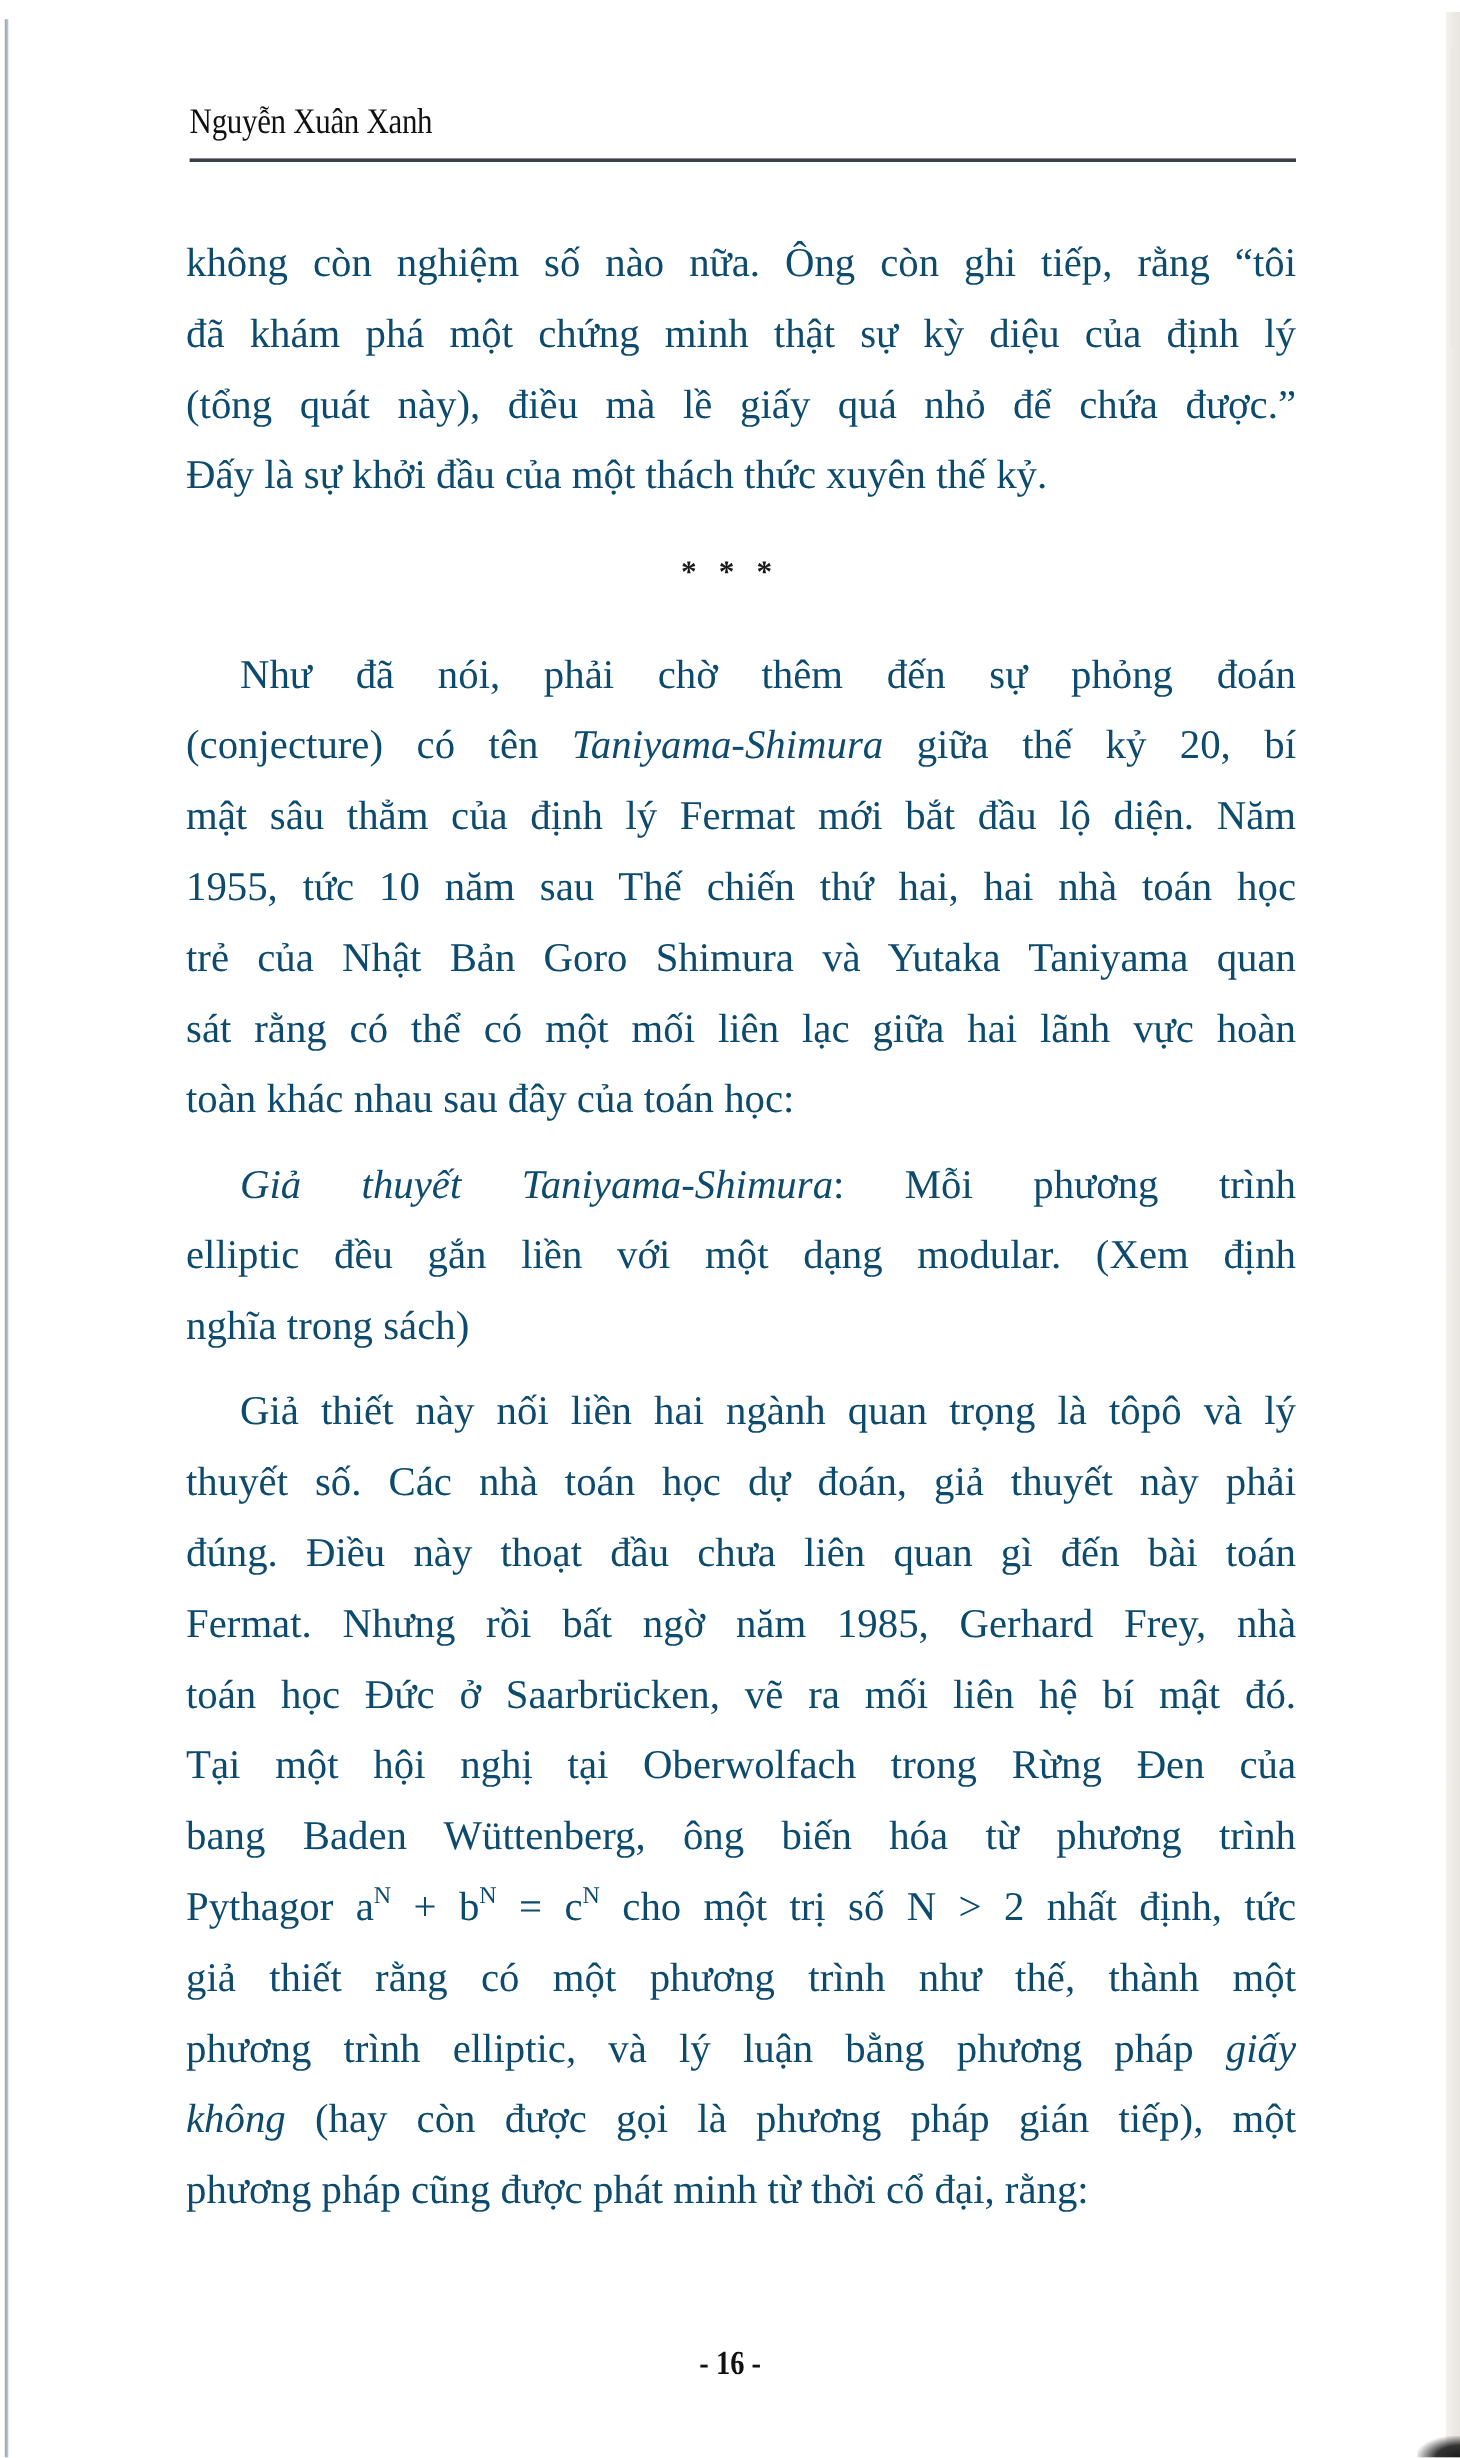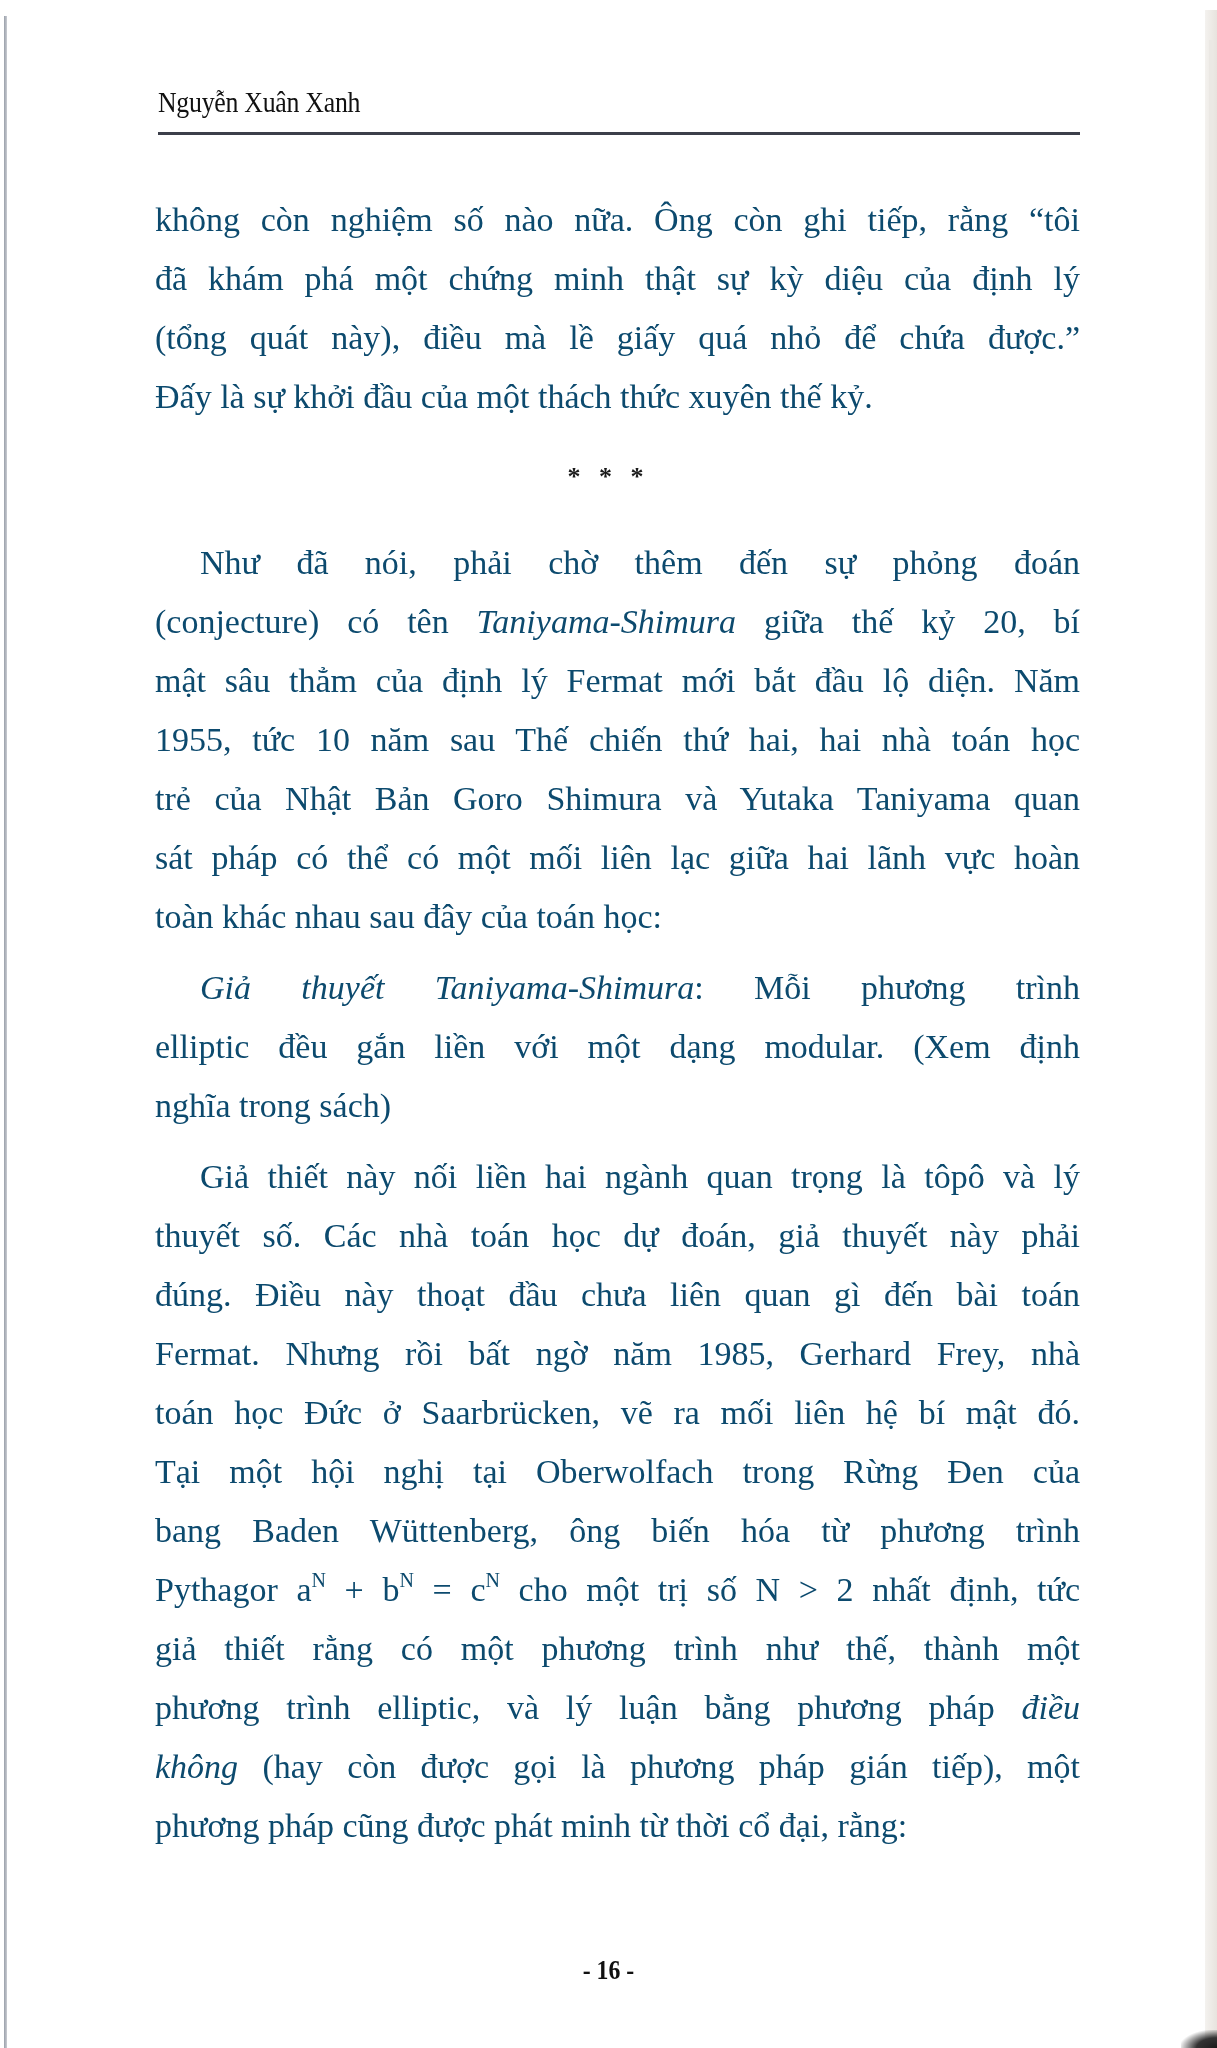--- a/index.html
+++ b/index.html
@@ -74,33 +74,33 @@
 <div class="line" style="top:316px">(tổng quát này), điều mà lề giấy quá nhỏ để chứa được.”</div>
 <div class="line last" style="top:375px">Đấy là sự khởi đầu của một thách thức xuyên thế kỷ.</div>
 
 <div class="stars">* * *</div>
 
 <div class="line indent" style="top:541px">Như đã nói, phải chờ thêm đến sự phỏng đoán</div>
 <div class="line" style="top:600px"><span>(conjecture) có tên </span><i>Taniyama-Shimura</i><span> giữa thế kỷ 20, bí</span></div>
 <div class="line" style="top:659px">mật sâu thẳm của định lý Fermat mới bắt đầu lộ diện. Năm</div>
 <div class="line" style="top:718px">1955, tức 10 năm sau Thế chiến thứ hai, hai nhà toán học</div>
 <div class="line" style="top:777px">trẻ của Nhật Bản Goro Shimura và Yutaka Taniyama quan</div>
-<div class="line" style="top:836px">sát pháp có thể có một mối liên lạc giữa hai lãnh vực hoàn</div>
+<div class="line" style="top:836px">sát rằng có thể có một mối liên lạc giữa hai lãnh vực hoàn</div>
 <div class="line last" style="top:895px">toàn khác nhau sau đây của toán học:</div>
 
 <div class="line indent" style="top:966px"><i>Giả thuyết Taniyama-Shimura</i><span>: Mỗi phương trình</span></div>
 <div class="line" style="top:1025px">elliptic đều gắn liền với một dạng modular. (Xem định</div>
 <div class="line last" style="top:1084px">nghĩa trong sách)</div>
 
 <div class="line indent" style="top:1155px">Giả thiết này nối liền hai ngành quan trọng là tôpô và lý</div>
 <div class="line" style="top:1214px">thuyết số. Các nhà toán học dự đoán, giả thuyết này phải</div>
 <div class="line" style="top:1273px">đúng. Điều này thoạt đầu chưa liên quan gì đến bài toán</div>
 <div class="line" style="top:1332px">Fermat. Nhưng rồi bất ngờ năm 1985, Gerhard Frey, nhà</div>
 <div class="line" style="top:1391px">toán học Đức ở Saarbrücken, vẽ ra mối liên hệ bí mật đó.</div>
 <div class="line" style="top:1450px">Tại một hội nghị tại Oberwolfach trong Rừng Đen của</div>
 <div class="line" style="top:1509px">bang Baden Wüttenberg, ông biến hóa từ phương trình</div>
 <div class="line" style="top:1568px"><span>Pythagor a</span><sup>N</sup><span> + b</span><sup>N</sup><span> = c</span><sup>N</sup><span> cho một trị số N &gt; 2 nhất định, tức</span></div>
 <div class="line" style="top:1627px">giả thiết rằng có một phương trình như thế, thành một</div>
-<div class="line" style="top:1686px"><span>phương trình elliptic, và lý luận bằng phương pháp </span><i>điều</i></div>
+<div class="line" style="top:1686px"><span>phương trình elliptic, và lý luận bằng phương pháp </span><i>giấy</i></div>
 <div class="line" style="top:1745px"><i>không</i><span> (hay còn được gọi là phương pháp gián tiếp), một</span></div>
 <div class="line last" style="top:1804px">phương pháp cũng được phát minh từ thời cổ đại, rằng:</div>
 
 <div class="page-number">- 16 -</div>
 
 </body></html>

